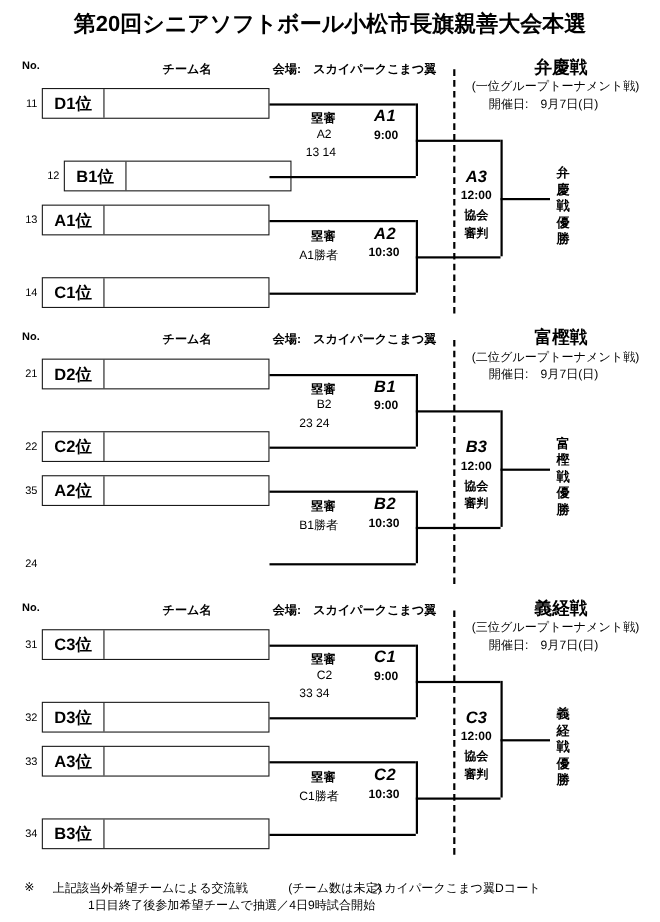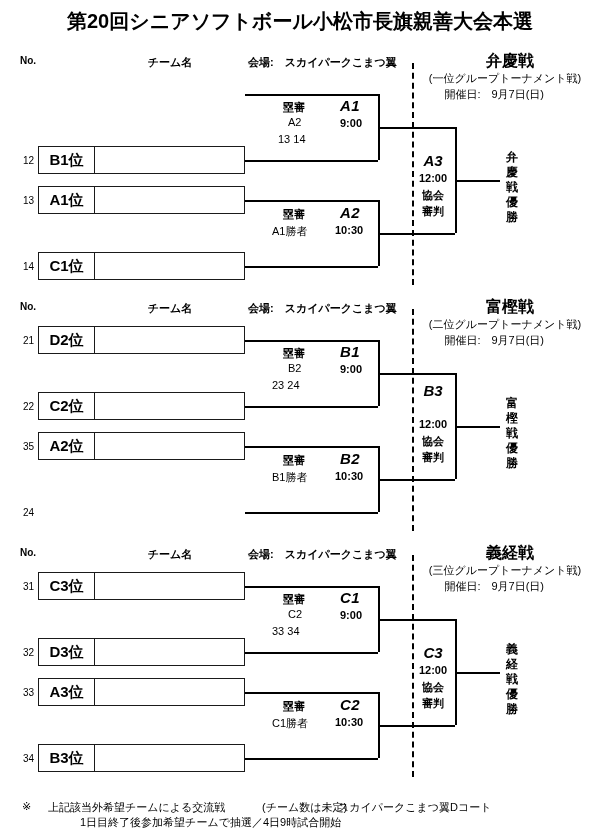--- a/index.html
+++ b/index.html
@@ -256,21 +256,28 @@
 <div class="section" style="top:55px;">
 
   <div class="hdr-no">No.</div>
   <div class="hdr-team">チーム名</div>
   <div class="hdr-venue">会場:　スカイパークこまつ翼</div>
 
   <div class="grp-title">弁慶戦</div>
   <div class="grp-sub">(一位グループトーナメント戦)</div>
   <div class="grp-date">開催日:　9月7日(日)</div>
 
-  <div class="row" style="top:91px;">
+  <div class="row" style="top:25px;">
+    <div class="row-no">11</div>
+    <div class="row-boxes">
+      <div class="seed-cell">D1位</div>
+      <div class="name-cell"></div>
+    </div>
+  </div>
+  <div class="row" style="top:91px;margin-left:20px;">
     <div class="row-no">12</div>
     <div class="row-boxes">
       <div class="seed-cell">B1位</div>
       <div class="name-cell"></div>
     </div>
   </div>
   <div class="row" style="top:131px;">
     <div class="row-no">13</div>
     <div class="row-boxes">
       <div class="seed-cell">A1位</div>
@@ -377,21 +384,21 @@
   <div class="match-ump" style="left:283px; top:152px;">塁審</div>
   <div class="match-ump2" style="left:272px; top:169px;">B1勝者</div>
   <div class="match-code" style="left:340px; top:149px;">B2</div>
   <div class="match-time" style="left:335px; top:169px;">10:30</div>
 
   <div class="hline" style="left:378px; top:72px; width:77px;"></div>
   <div class="hline" style="left:378px; top:178px; width:77px;"></div>
   <div class="vline" style="left:455px; top:72px; height:106px;"></div>
   <div class="hline" style="left:455px; top:125px; width:45px;"></div>
 
-  <div class="final-code" style="left:411px; top:81px;">B3</div>
+  <div class="final-code" style="left:411px; top:97px;">B3</div>
   <div class="final-line" style="left:411px; top:117px;">12:00</div>
   <div class="final-line" style="left:411px; top:133px;">協会</div>
   <div class="final-line" style="left:411px; top:149px;">審判</div>
 
   <div class="champ" style="left:505px; top:95px;">
     <span>富</span>
     <span>樫</span>
     <span>戦</span>
     <span>優</span>
     <span>勝</span>

